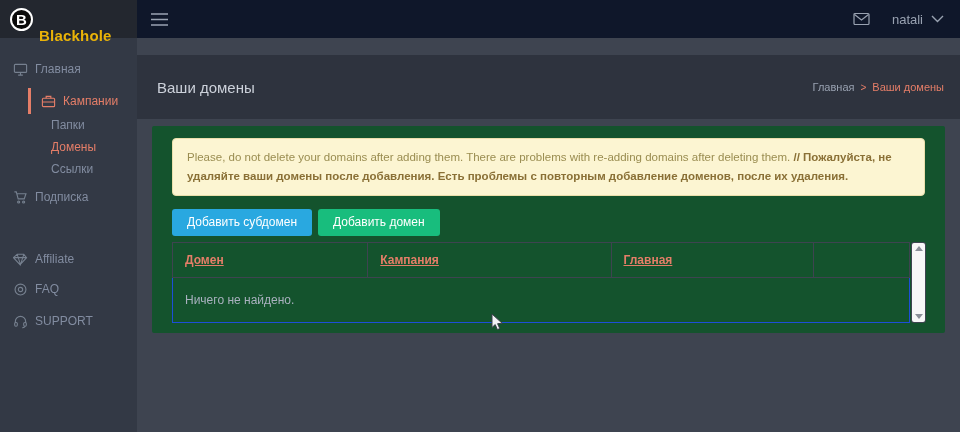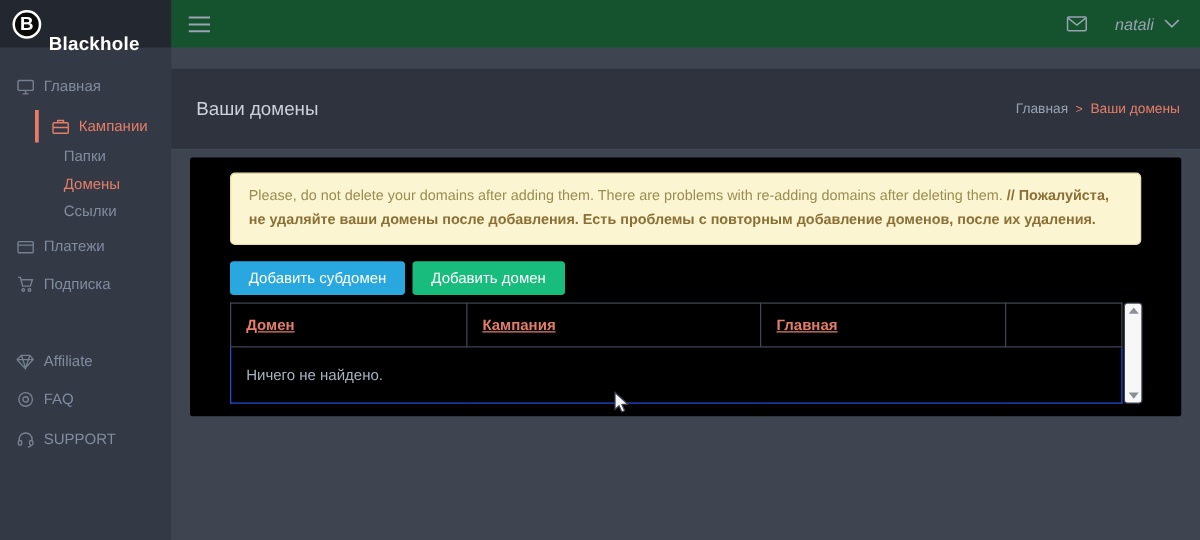--- a/index.html
+++ b/index.html
@@ -14,59 +14,59 @@
   
   .sidebar { width:137px; flex-shrink:0; background:#333945; display:flex; flex-direction:column; }
   .logo { height:38px; background:#23272f; display:flex; align-items:center; padding-left:10px; }
   .logo-circle {
     width:23px; height:23px; border-radius:50%;
     background:#0a0a0a; border:2px solid #fff;
     color:#fff; font-weight:bold; font-size:15px;
     display:flex; align-items:center; justify-content:center;
     margin-right:6px; flex-shrink:0;
   }
-  .logo-text { color:#ffffff; font-weight:bold; font-size:15px; letter-spacing:.2px;margin-top:33px; }
+  .logo-text { color:#eab308; font-weight:bold; font-size:15px; letter-spacing:.2px;margin-top:33px; }
 
   .nav { padding-top:18px; }
   .nav-item {
     display:flex; align-items:center; height:26px;
     padding-left:13px; color:#828ca0; font-size:12px; cursor:pointer;
   }
   .nav-item .nav-icon { width:15px; height:15px; margin-right:7px; display:flex; align-items:center; color:#76808f; }
   .nav-item.active { color:#e57e68; border-left:3px solid #e57e68; padding-left:10px;margin-left:28px; }
   .nav-item.active .nav-icon { color:#e57e68; }
   .nav-sub { display:flex; align-items:center; height:22px; padding-left:51px; color:#828ca0; font-size:12px; cursor:pointer; }
   .nav-sub.active { color:#e57e68; }
   .mt4 { margin-top:4px; } .mt6 { margin-top:6px; } .mt36 { margin-top:36px; }
 
   
   .main { flex:1; display:flex; flex-direction:column; min-width:0; }
 
   .topbar {
-    height:38px; background:#14532d; display:flex; align-items:center;
-    justify-content:space-between; padding:0 16px 0 13px;font-style:italic;
+    height:38px; background:#0f172a; display:flex; align-items:center;
+    justify-content:space-between; padding:0 16px 0 13px;
   }
   .hamburger { color:#9aa3b2; display:flex; cursor:pointer; }
   .topbar-right { display:flex; align-items:center; color:#99a2b1; }
   .envelope { display:flex; cursor:pointer; margin-right:22px; }
   .username { font-size:13px; margin-right:8px; cursor:pointer; }
   .chevron { display:flex; cursor:pointer; }
 
   .page-header {
     height:64px; background:#2e333e; display:flex; align-items:center;
     justify-content:space-between; padding:0 16px 0 20px;margin-top:17px;
   }
   .page-title { color:#ccd1da; font-size:15px; font-weight:normal; }
   .breadcrumb { font-size:11px; color:#99a2b1; display:flex; align-items:center; }
   .breadcrumb .crumb-sep { color:#e57e68; margin:0 6px; font-size:10px; }
   .breadcrumb .crumb-current { color:#e57e68; cursor:default; }
   .breadcrumb .crumb-home { cursor:pointer; }
 
   .content { flex:1; background:#3e4450; padding:7px 15px; position:relative; }
-  .card { background:#000000; border-radius:2px; padding:12px 32px 10px; }
+  .card { background:#14532d; border-radius:2px; padding:12px 20px 10px; }
 
   .alert {
     background:#fcf5d2; border:1px solid #eadfab; border-radius:4px;
     padding:9px 14px; font-size:11.5px; color:#9a8d51; line-height:1.65;
   }
   .alert .alert-ru { font-weight:bold; color:#8a7036; }
 
   .btn-row { margin:13px 0 6px; display:flex; gap:6px; }
   .btn {
     border:none; border-radius:3px; color:#fff; font-size:12px;
@@ -132,29 +132,20 @@
       <div class="nav-sub">
         <span>Папки</span>
       </div>
       <div class="nav-sub active">
         <span>Домены</span>
       </div>
       <div class="nav-sub">
         <span>Ссылки</span>
       </div>
 
-      <div class="nav-item mt4">
-        <span class="nav-icon">
-          <svg width="15" height="15" viewBox="0 0 16 16" fill="none" stroke="currentColor" stroke-width="1.2">
-              <rect x="1.5" y="3.5" width="13" height="9.5" rx="1"></rect>
-              <path d="M1.5 6.5h13"></path>
-            </svg>
-        </span>
-        <span>Платежи</span>
-      </div>
 
       <div class="nav-item mt4">
         <span class="nav-icon">
           <svg width="15" height="15" viewBox="0 0 16 16" fill="none" stroke="currentColor" stroke-width="1.2">
               <path d="M1.5 2h2l2 7.5h6.5l1.8-5.5H4.2"></path>
               <circle cx="6" cy="12.8" r="1.1"></circle>
               <circle cx="11.3" cy="12.8" r="1.1"></circle>
             </svg>
         </span>
         <span>Подписка</span>

